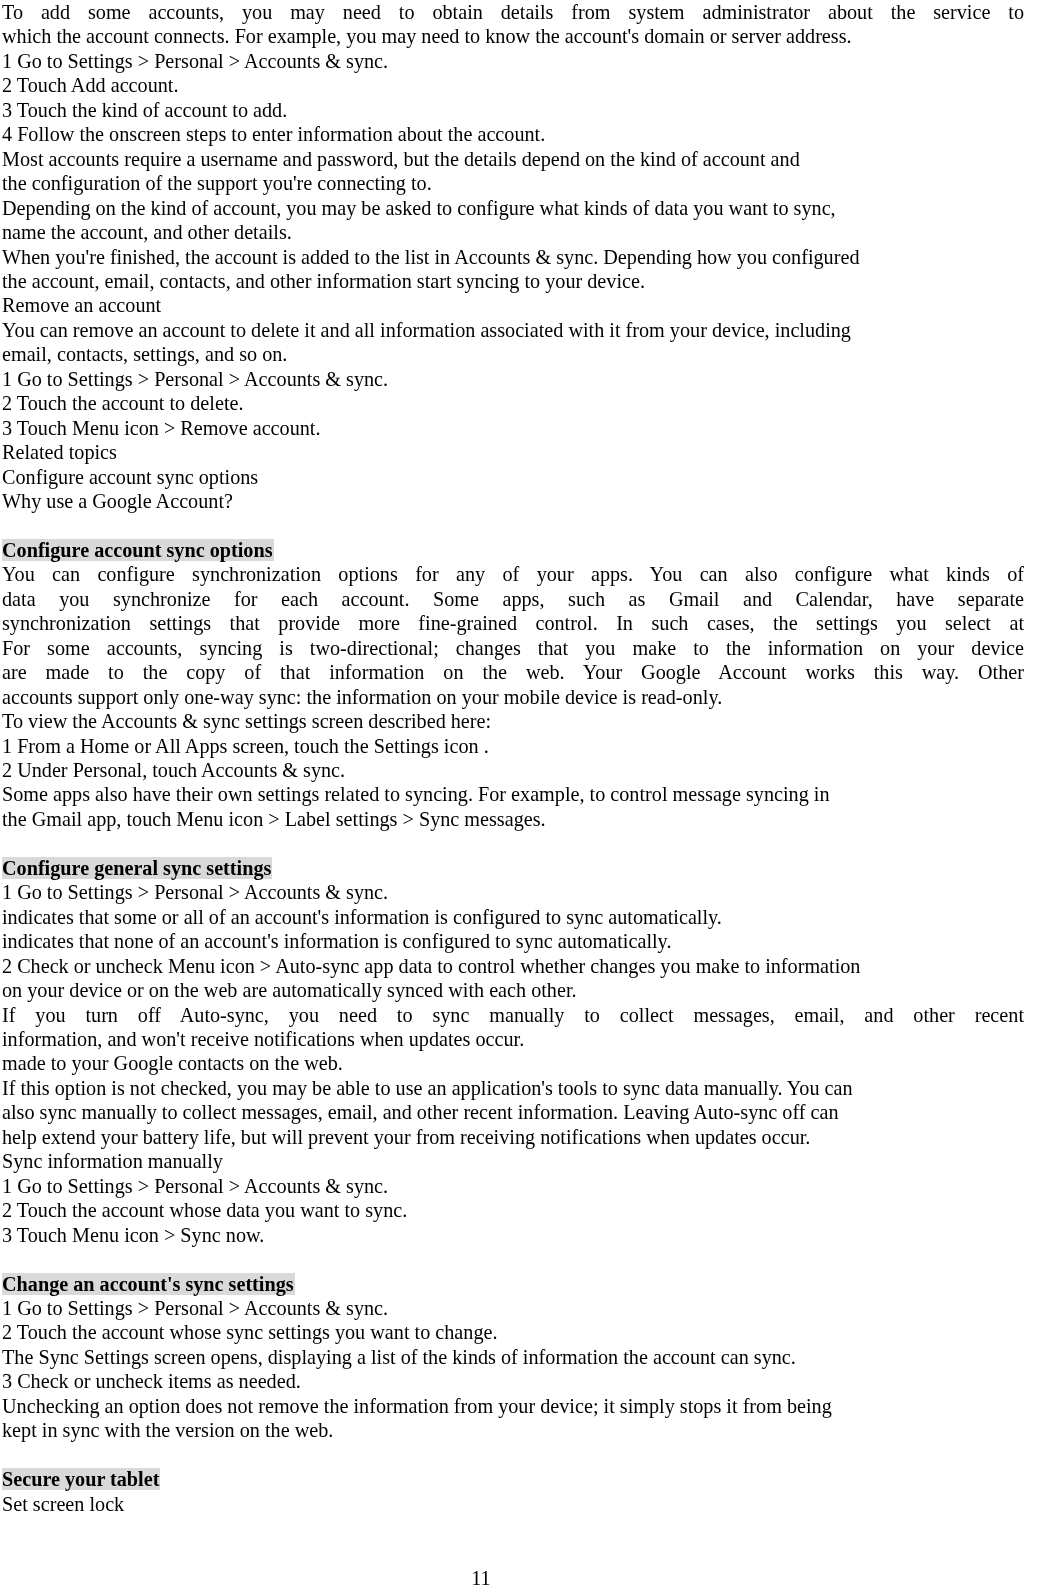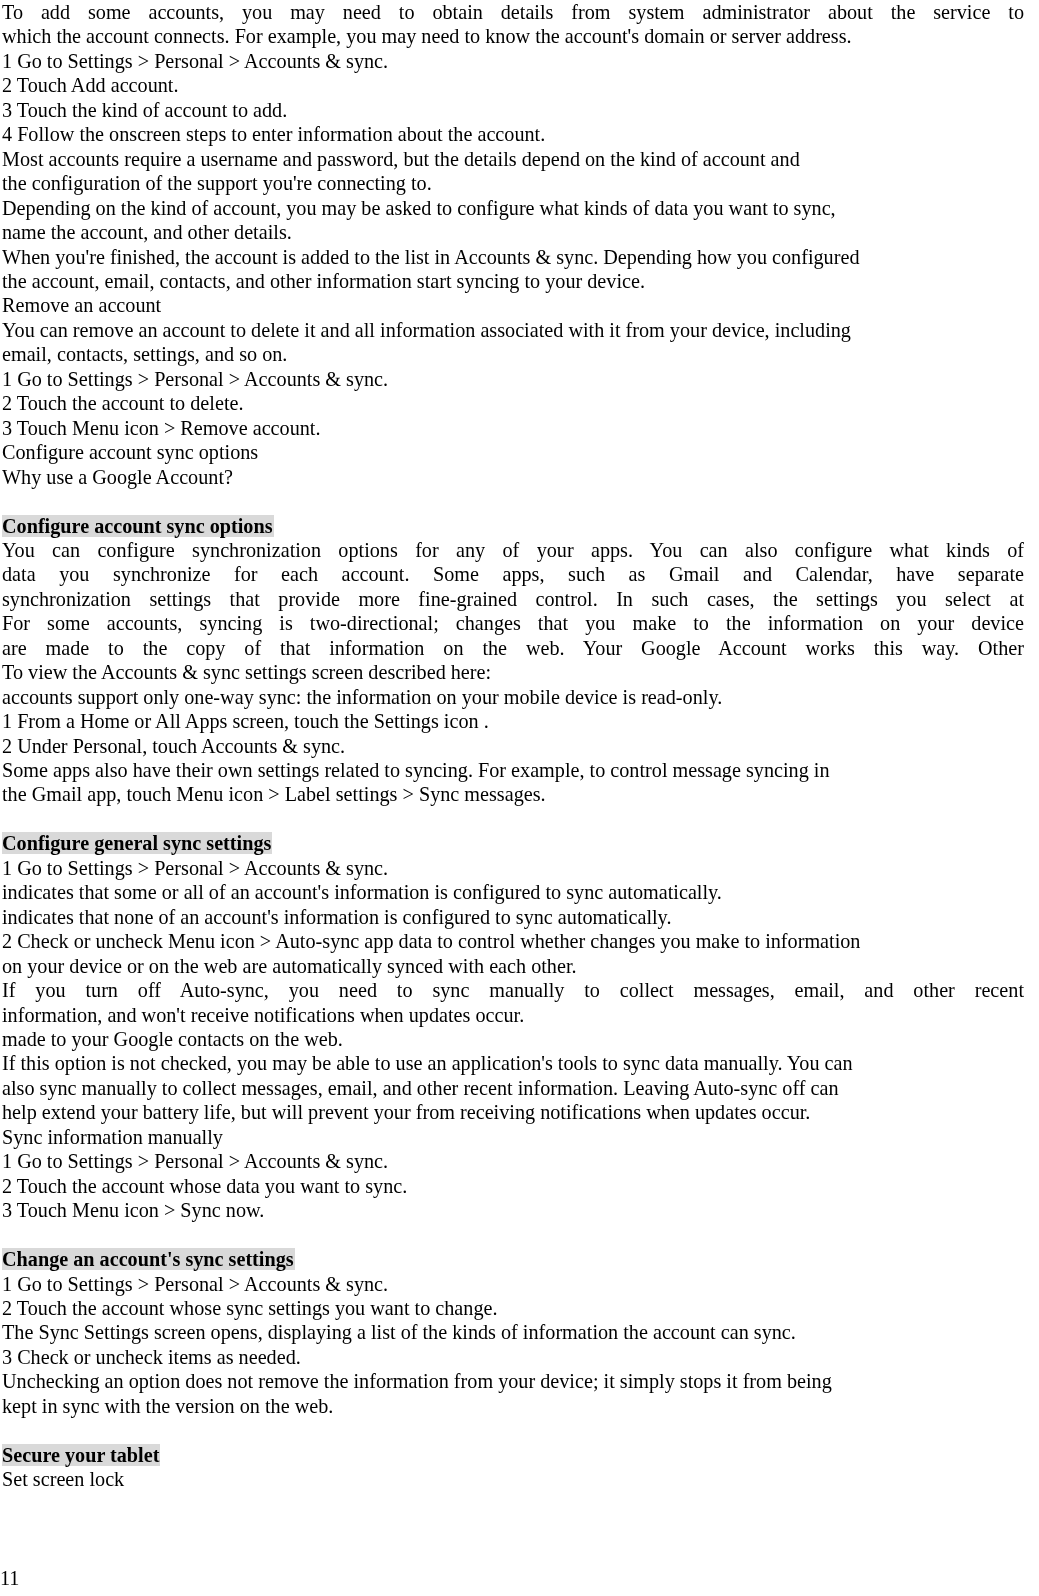--- a/index.html
+++ b/index.html
@@ -64,21 +64,21 @@
   .blank {
     display: block;
     height: 24.45px;
     line-height: 24.45px;
   }
   .pagenum {
     position: absolute;
     left: 0;
     right: 0;
     bottom: 6px;
-    text-align: left;
+    text-align: center;
     font-size: 20.2px;
     line-height: 24px;
   }
 </style>
 </head>
 <body>
 
 <div id="page">
   <div class="doc-body">
 
@@ -96,33 +96,34 @@
     <div class="ln">name the account, and other details.</div>
     <div class="ln">When you're finished, the account is added to the list in Accounts &amp; sync. Depending how you configured</div>
     <div class="ln">the account, email, contacts, and other information start syncing to your device.</div>
 
     <div class="h-plain">Remove an account</div>
     <div class="ln">You can remove an account to delete it and all information associated with it from your device, including</div>
     <div class="ln">email, contacts, settings, and so on.</div>
     <div class="ln">1 Go to Settings &gt; Personal &gt; Accounts &amp; sync.</div>
     <div class="ln">2 Touch the account to delete.</div>
     <div class="ln">3 Touch Menu icon &gt; Remove account.</div>
+    <div class="ln">Related topics</div>
     <div class="ln">Configure account sync options</div>
     <div class="ln">Why use a Google Account?</div>
 
     <div class="blank"></div>
 
     <div class="h-hl"><span class="hltext">Configure account sync options</span></div>
     <div class="just">You can configure synchronization options for any of your apps. You can also configure what kinds of</div>
     <div class="just">data you synchronize for each account. Some apps, such as Gmail and Calendar, have separate</div>
     <div class="just">synchronization settings that provide more fine-grained control. In such cases, the settings you select at</div>
     <div class="just">For some accounts, syncing is two-directional; changes that you make to the information on your device</div>
     <div class="just">are made to the copy of that information on the web. Your Google Account works this way. Other</div>
+    <div class="ln">accounts support only one-way sync: the information on your mobile device is read-only.</div>
     <div class="ln">To view the Accounts &amp; sync settings screen described here:</div>
-    <div class="ln">accounts support only one-way sync: the information on your mobile device is read-only.</div>
     <div class="ln">1 From a Home or All Apps screen, touch the Settings icon .</div>
     <div class="ln">2 Under Personal, touch Accounts &amp; sync.</div>
     <div class="ln">Some apps also have their own settings related to syncing. For example, to control message syncing in</div>
     <div class="ln">the Gmail app, touch Menu icon &gt; Label settings &gt; Sync messages.</div>
 
     <div class="blank"></div>
 
     <div class="h-hl"><span class="hltext">Configure general sync settings</span></div>
     <div class="ln">1 Go to Settings &gt; Personal &gt; Accounts &amp; sync.</div>
     <div class="ln">indicates that some or all of an account's information is configured to sync automatically.</div>

